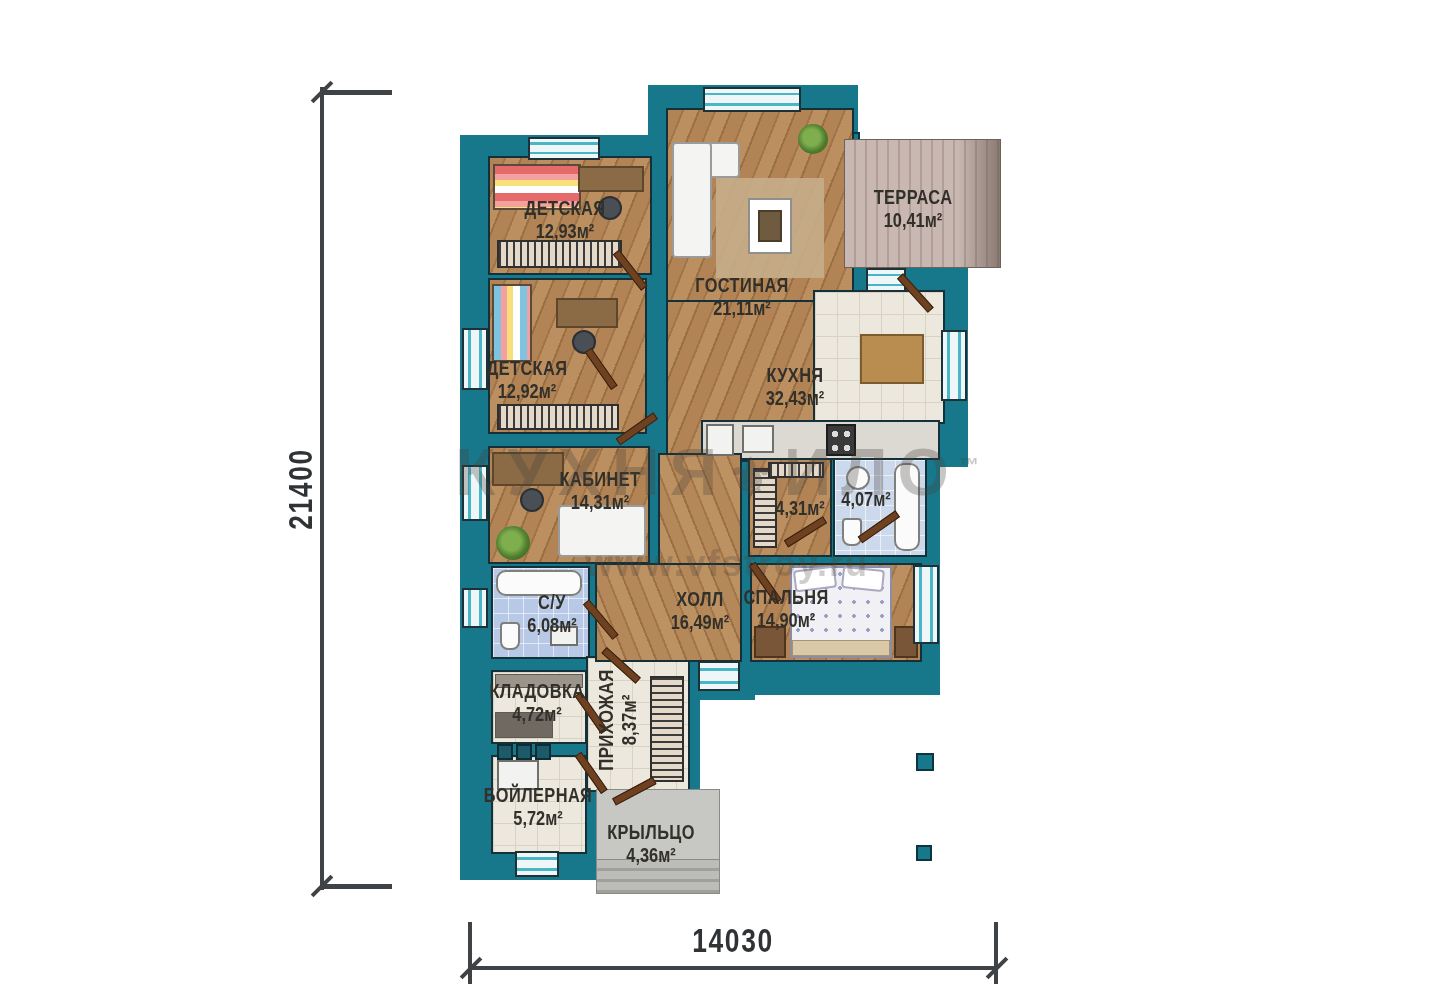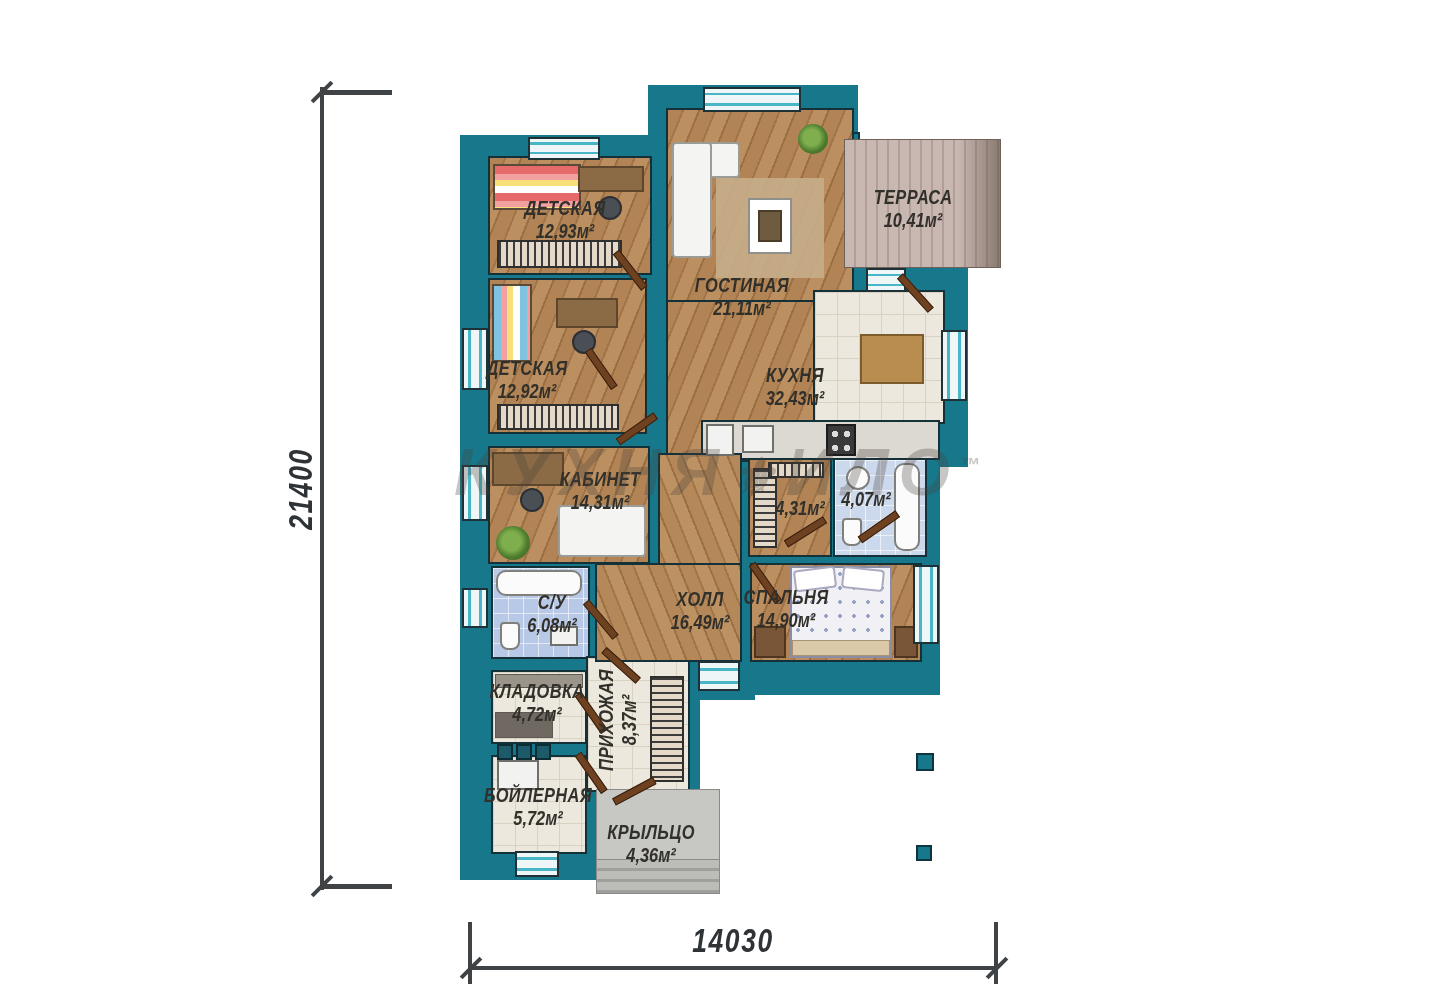--- a/index.html
+++ b/index.html
@@ -1,17 +1,17 @@
 <!DOCTYPE html>
 <html><head>
 <meta charset="utf-8">
 <style>
   html,body{margin:0;padding:0;background:#fff;}
   .page{position:relative;width:1435px;height:1000px;background:#ffffff;overflow:hidden;
-        font-family:"Liberation Sans",sans-serif;font-style:italic;}
+        font-family:"Liberation Sans",sans-serif;}
   
   .wall{position:absolute;background:#16788a;z-index:10;}
   .floor{position:absolute;z-index:20;box-shadow:0 0 0 2px #143038;}
   .wood{background:repeating-linear-gradient(112deg,#b28455 0 13px,#a17549 13px 15px,#bb8f60 15px 28px,#9a6f42 28px 30px);}
   .wood2{background:repeating-linear-gradient(68deg,#b5885a 0 12px,#a3764a 12px 14px,#bd9263 14px 26px,#9c7044 26px 28px);}
   .tile{background-color:#ece8dd;background-image:linear-gradient(#d8d2c3 1px,transparent 1px),linear-gradient(90deg,#d8d2c3 1px,transparent 1px);background-size:22px 22px;}
   .bluetile{background-color:#b7c9e6;background-image:linear-gradient(rgba(255,255,255,.6) 1px,transparent 1px),linear-gradient(90deg,rgba(255,255,255,.6) 1px,transparent 1px);background-size:15px 15px;}
   .bluetile2{background-color:#ccd9ec;background-image:linear-gradient(rgba(255,255,255,.6) 1px,transparent 1px),linear-gradient(90deg,rgba(255,255,255,.6) 1px,transparent 1px);background-size:15px 15px;}
   .deck{background:repeating-linear-gradient(90deg,#c9b7b1 0 9px,#b19e98 9px 11px);box-shadow:0 0 0 1px #6d6258;}
   .concrete{background:#c7c7c3;box-shadow:0 0 0 1px #8a8a86;}
@@ -264,14 +264,15 @@
   <div class="dim" style="left:468px;top:966px;width:530px;height:4px"></div>
   <div class="dim" style="left:468px;top:922px;width:4px;height:62px"></div>
   <div class="dim" style="left:994px;top:922px;width:4px;height:62px"></div>
   <div class="slash" style="left:457px;top:966px"></div>
   <div class="slash" style="left:983px;top:966px"></div>
   <div class="dim-label" style="left:733px;top:941px">14030</div>
 
   <div class="wm wm-logo" style="left:722px;top:472px">
     <span>КУХНЯ</span><span style="font-size:52px">⚜</span><span>ИЛО</span><sup>™</sup>
   </div>
+  <div class="wm wm-site" style="left:727px;top:564px">www.vfstroy.ru</div>
 
 </div>
 
 </body></html>

